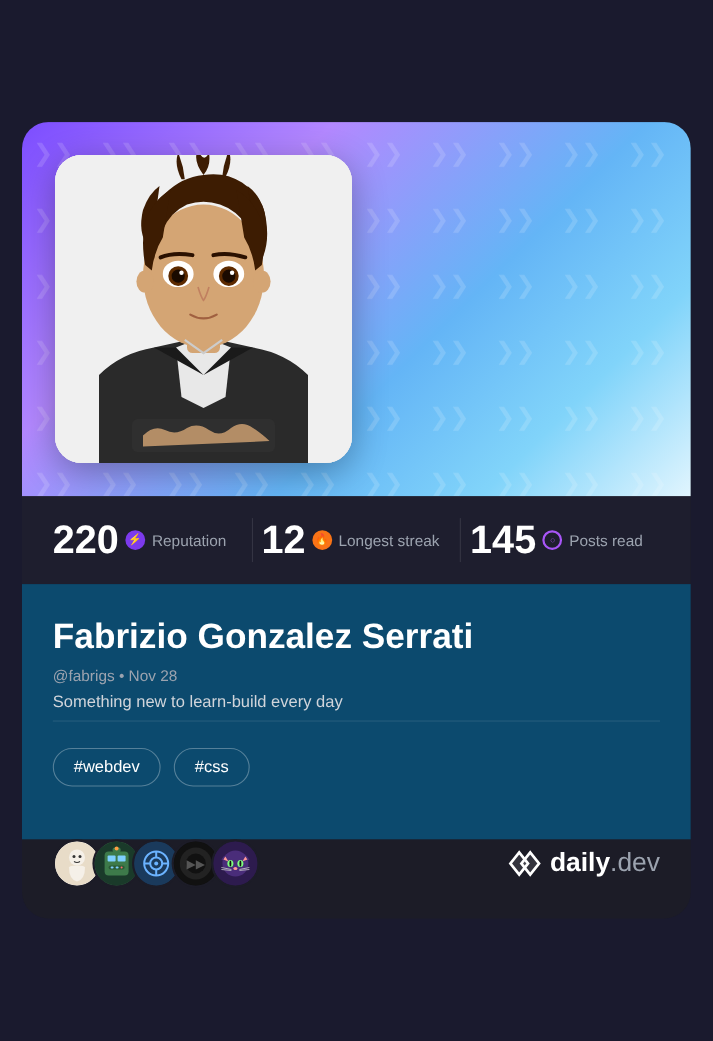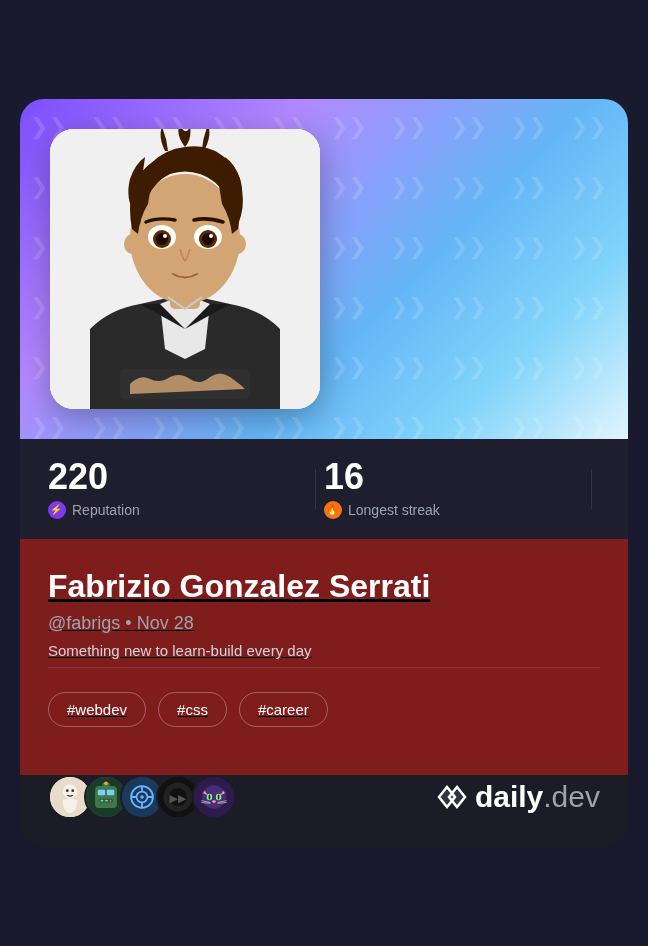--- a/index.html
+++ b/index.html
@@ -65,21 +65,21 @@
       background: #1e1e2e;
       padding: 20px 28px;
       display: flex;
       align-items: center;
       gap: 0;
     }
 
     .stat-item {
       flex: 1;
       display: flex;
-      flex-direction: column;
+      flex-direction: row;
       gap: 6px;
     }
 
     .stat-value {
       font-size: 36px;
       font-weight: 700;
       color: #ffffff;
       line-height: 1;
     }
 
@@ -120,34 +120,33 @@
     .stat-divider {
       width: 1px;
       height: 40px;
       background: rgba(255,255,255,0.1);
       margin: 0 8px;
     }
 
     
     .profile-section {
       padding: 28px 28px 20px;
-      background: #7f1d1d;
-      text-decoration: underline;
+      background: #0c4a6e;
     }
 
     .profile-name {
       font-size: 32px;
       font-weight: 700;
       color: #ffffff;
       margin-bottom: 8px;
       line-height: 1.2;
     }
 
     .profile-meta {
-      font-size: 18px;
+      font-size: 14px;
       color: #9ca3af;
       margin-bottom: 8px;
     }
 
     .profile-bio {
       font-size: 15px;
       color: #d1d5db;
       margin-bottom: 8px;
     }
 
@@ -220,21 +219,21 @@
 
     .brand-icon {
       width: 36px;
       height: 36px;
       display: flex;
       align-items: center;
       justify-content: center;
     }
 
     .brand-text {
-      font-size: 30px;
+      font-size: 24px;
       font-weight: 700;
       color: #ffffff;
     }
 
     .brand-text-dev {
       font-weight: 400;
       color: #9ca3af;
     }
   </style>
 </head>
@@ -318,50 +317,56 @@
       <span class="stat-value">220</span>
       <div class="stat-label">
         <div class="stat-icon stat-icon-reputation">⚡</div>
         <span>Reputation</span>
       </div>
     </div>
 
     <div class="stat-divider"></div>
 
     <div class="stat-item">
-      <span class="stat-value">16</span>
+      <span class="stat-value">12</span>
       <div class="stat-label">
         <div class="stat-icon stat-icon-streak">🔥</div>
         <span>Longest streak</span>
       </div>
     </div>
 
     <div class="stat-divider"></div>
 
+    <div class="stat-item">
+      <span class="stat-value">145</span>
+      <div class="stat-label">
+        <div class="stat-icon stat-icon-posts" style="font-size:8px;font-weight:bold;">○</div>
+        <span>Posts read</span>
+      </div>
+    </div>
 
   </div>
 
   <div class="profile-section">
 
     <h1 class="profile-name">Fabrizio Gonzalez Serrati</h1>
 
     <p class="profile-meta">
       <span>@fabrigs</span>
       <span> • </span>
       <span>Nov 28</span>
     </p>
 
     <p class="profile-bio">Something new to learn-build every day</p>
 
     <div class="divider"></div>
 
     <div class="tags-section">
       <span class="tag">#webdev</span>
       <span class="tag">#css</span>
-      <span class="tag">#career</span>
     </div>
 
   </div>
 
   <div class="card-footer">
 
     <div class="footer-avatars">
       <div class="footer-avatar avatar-1">
         <svg width="44" height="44" viewBox="0 0 44 44" xmlns="http://www.w3.org/2000/svg">
           <circle cx="22" cy="22" r="22" fill="#e8dcc8"></circle>

